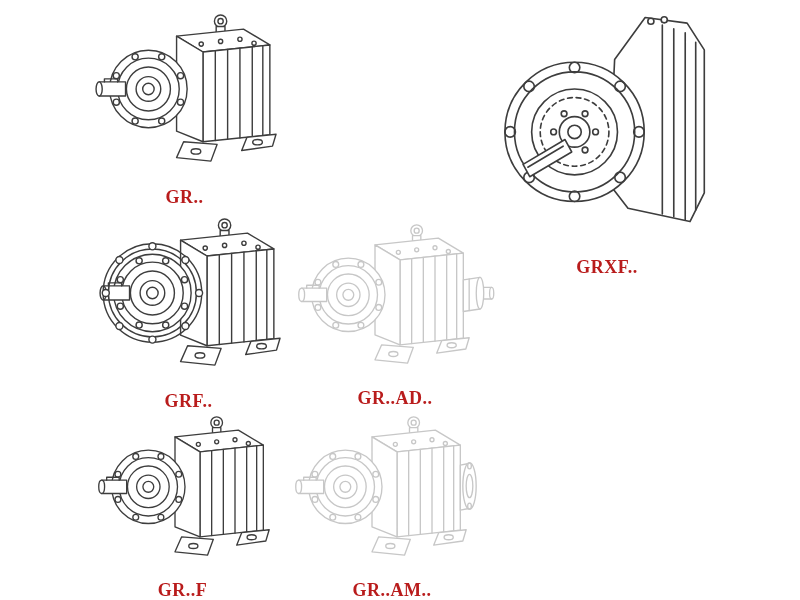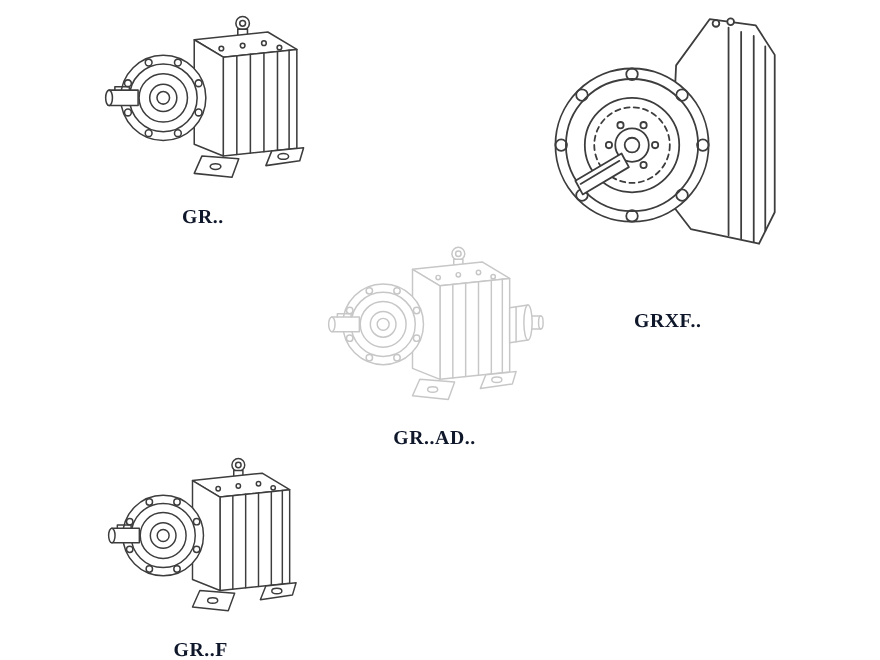--- a/index.html
+++ b/index.html
@@ -4,21 +4,21 @@
 <style>
   html,body{margin:0;padding:0;}
   body{
     width:800px;height:600px;background:#ffffff;
     font-family:"Liberation Serif", serif;
   }
   .canvas{position:relative;width:800px;height:600px;background:#fff;overflow:hidden;}
   .figure{position:absolute;display:flex;flex-direction:column;align-items:center;}
   .figure svg{display:block;}
   .model-label{
-    font-weight:bold;font-size:18px;color:#0f172a;letter-spacing:.5px;
+    font-weight:bold;font-size:18px;color:#b91c1c;letter-spacing:.5px;
     margin-top:3px;text-align:left;white-space:nowrap;
   }
   .solid{color:var(--line,#3d3d3d);}
   .ghost{color:var(--ghost,#c7c7c7);}
   .defs-holder{position:absolute;width:0;height:0;overflow:hidden;}
 </style>
 </head>
 <body>
 
 <svg class="defs-holder" aria-hidden="true">
@@ -166,37 +166,49 @@
 <div class="canvas">
 
   <div class="figure solid" style="left:92px;top:8px;width:185px;">
     <svg viewBox="0 0 210 200" width="185" height="176">
         <use href="#gb-std"></use>
       </svg>
     <div class="model-label">GR..</div>
   </div>
 
 
-  <div class="figure solid" style="left:502px;top:6px;width:210px;gap:24px;">
+  <div class="figure solid" style="left:502px;top:6px;width:210px;">
     <svg viewBox="0 0 220 260" width="210" height="248">
         <use href="#gb-front"></use>
       </svg>
     <div class="model-label">GRXF..</div>
   </div>
 
+  <div class="figure solid" style="left:96px;top:212px;width:185px;">
+    <svg viewBox="0 0 210 200" width="185" height="176">
+        <use href="#gb-flg"></use>
+      </svg>
+    <div class="model-label">GRF..</div>
+  </div>
 
   <div class="figure ghost" style="left:295px;top:218px;width:200px;">
     <svg viewBox="0 0 240 200" width="200" height="167">
         <use href="#gb-ad"></use>
       </svg>
     <div class="model-label">GR..AD..</div>
   </div>
 
   <div class="figure solid" style="left:95px;top:410px;width:175px;">
     <svg viewBox="0 0 210 200" width="175" height="167">
         <use href="#gb-std"></use>
       </svg>
     <div class="model-label">GR..F</div>
   </div>
 
+  <div class="figure ghost" style="left:292px;top:410px;width:200px;">
+    <svg viewBox="0 0 240 200" width="200" height="167">
+        <use href="#gb-am"></use>
+      </svg>
+    <div class="model-label">GR..AM..</div>
+  </div>
 
 
 </div>
 
 </body></html>

